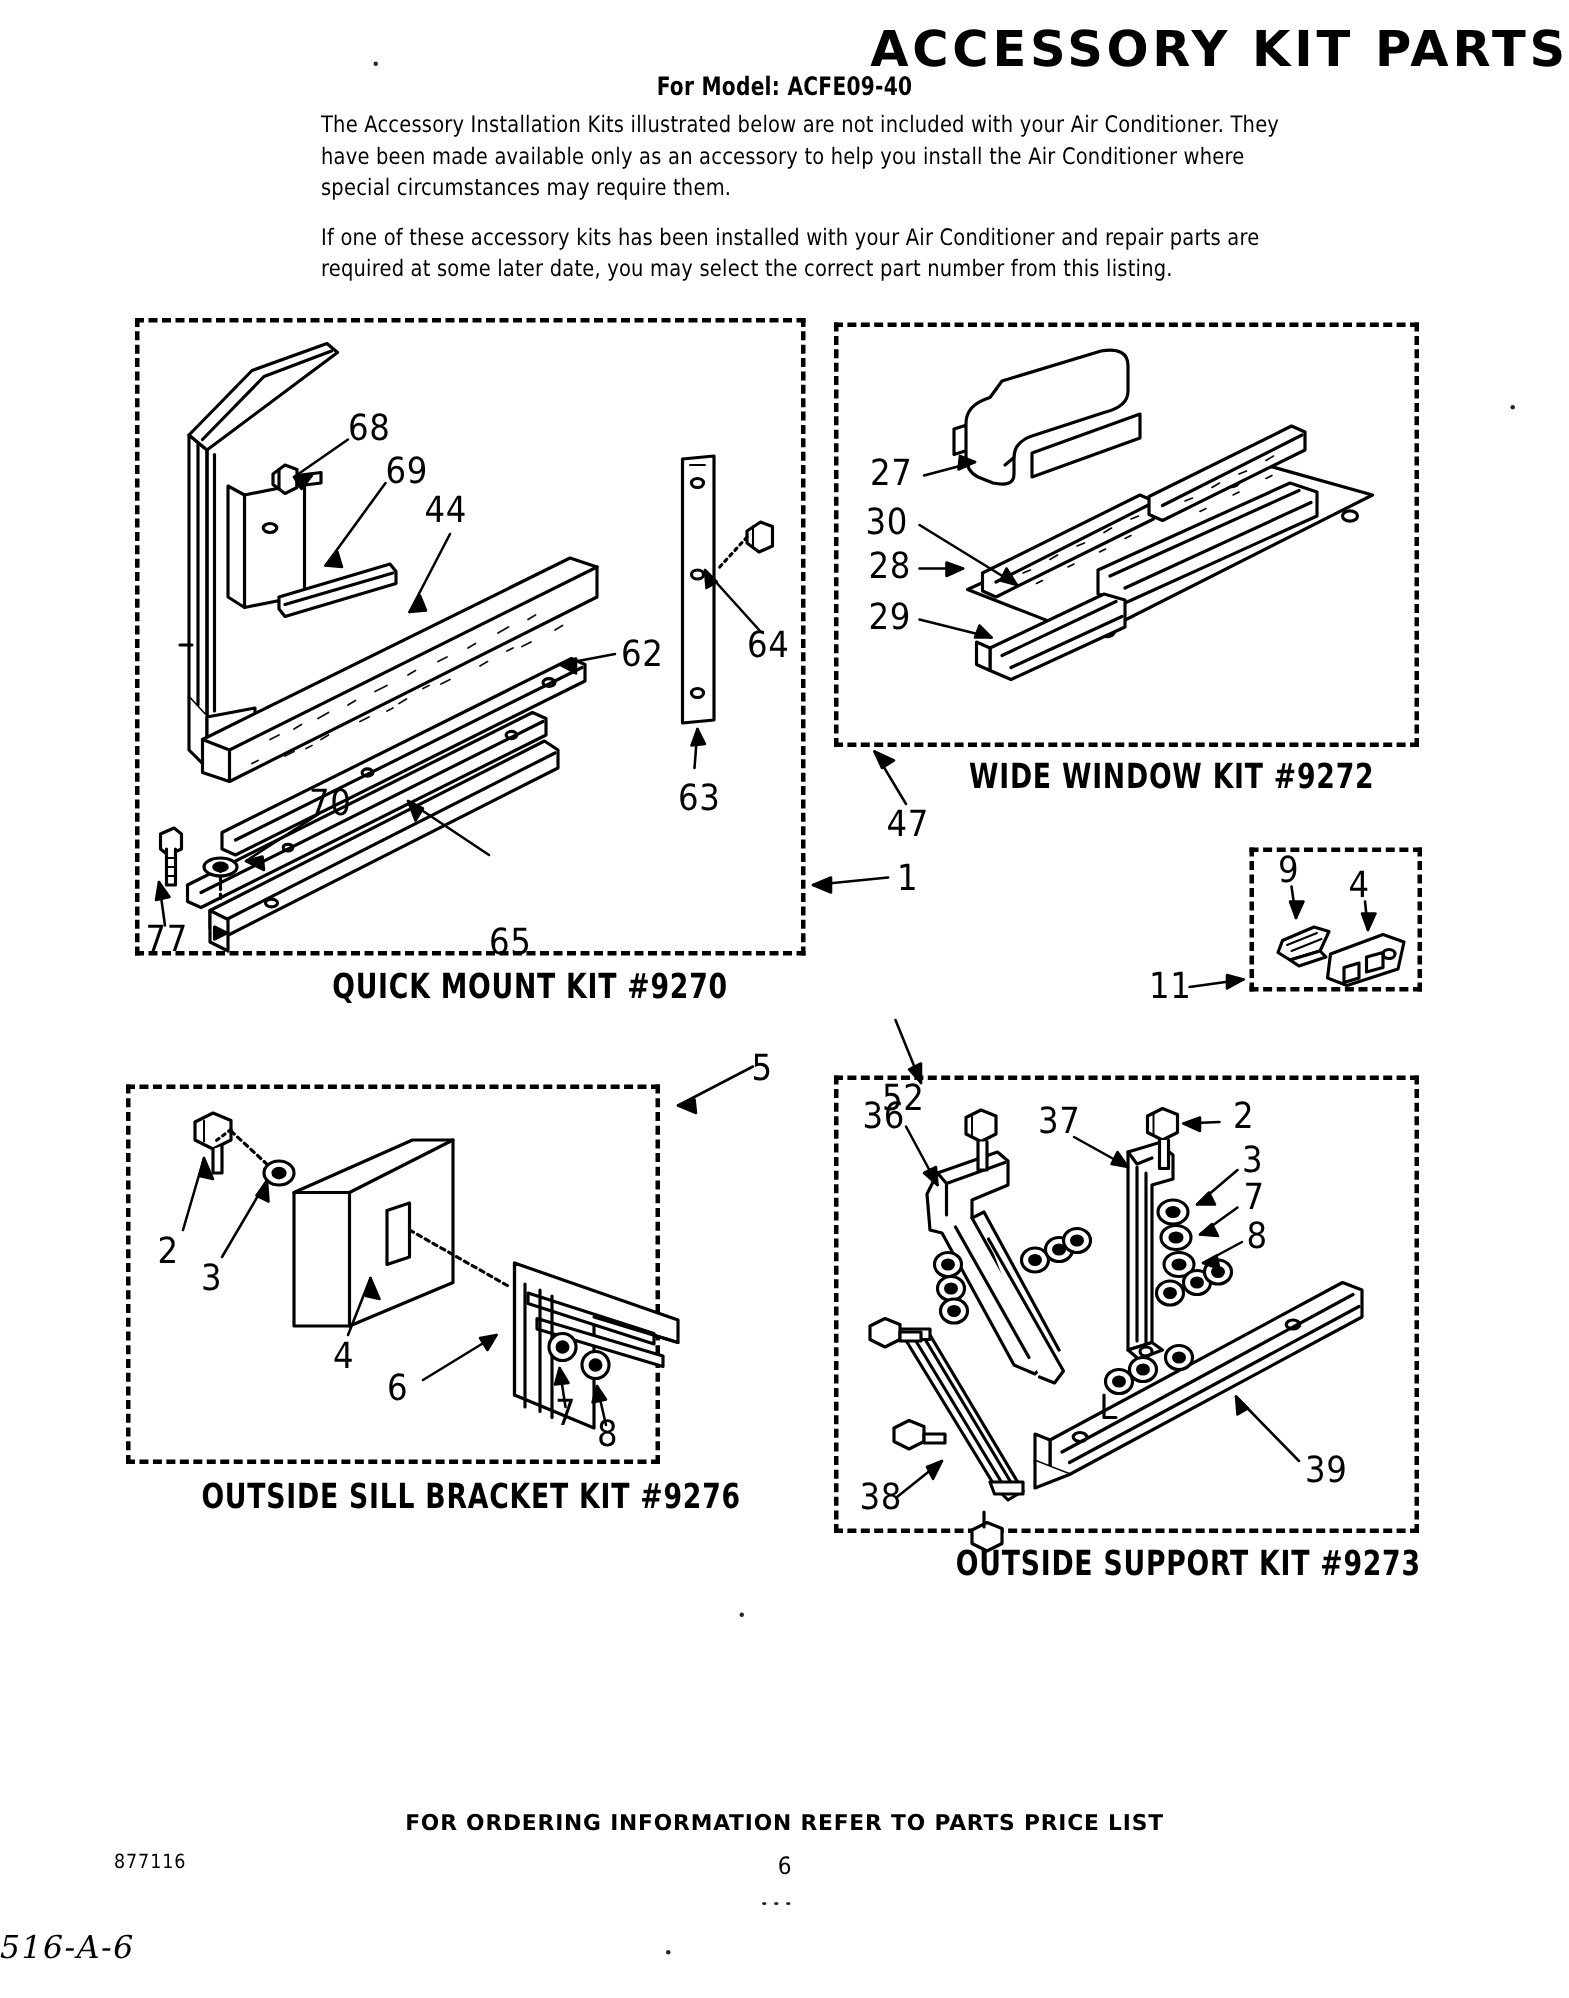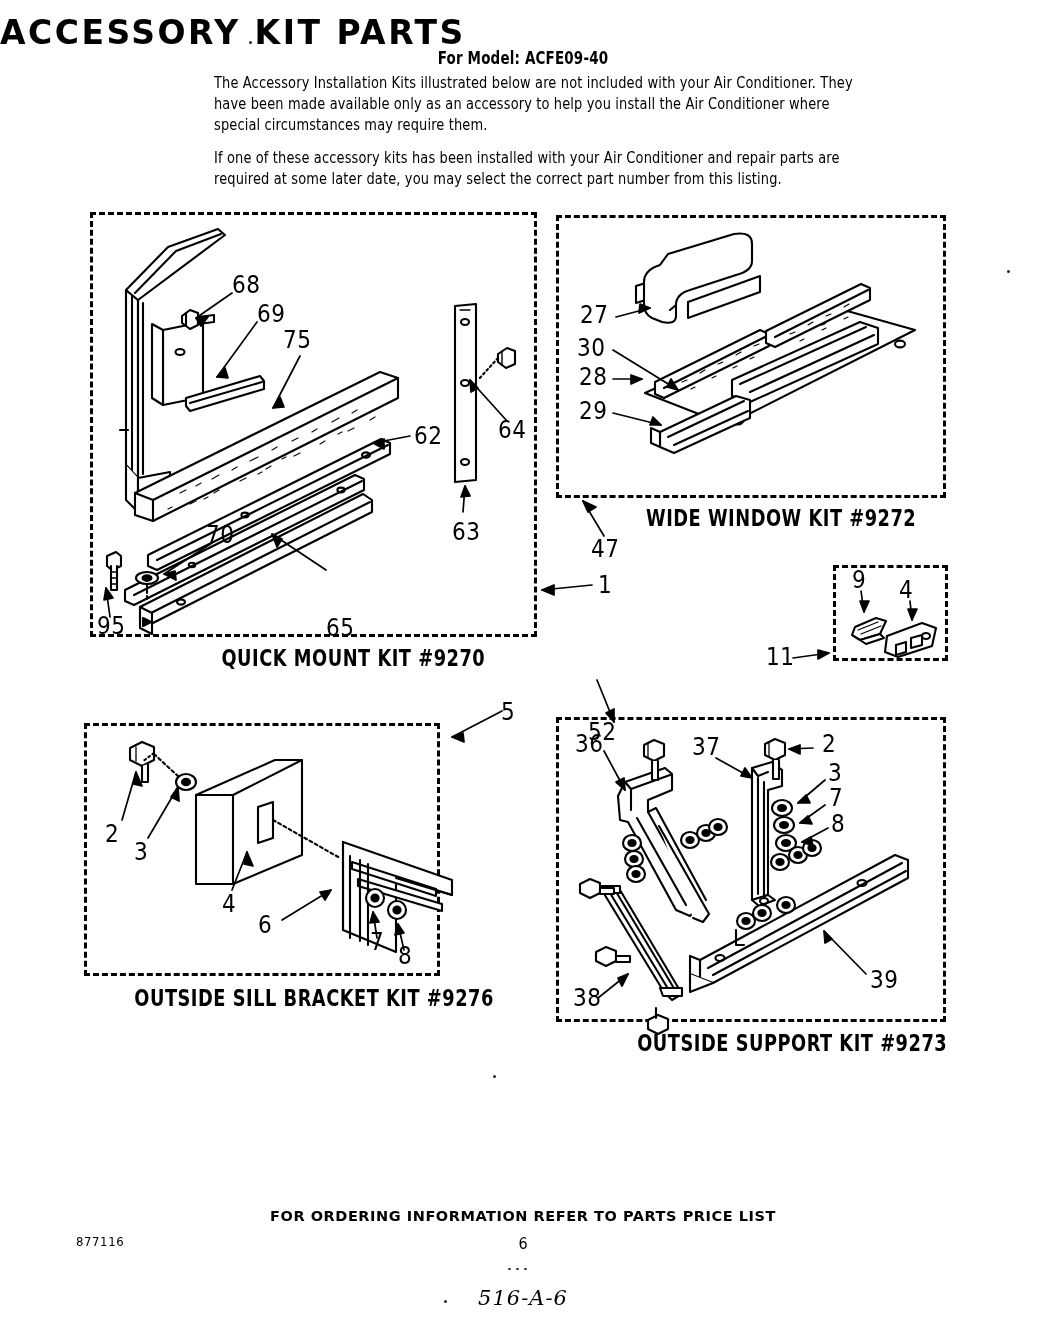--- a/index.html
+++ b/index.html
@@ -14,21 +14,21 @@
     font-family: "Liberation Sans", sans-serif;
     color: #000000;
     overflow: hidden;
   }
 
   
   #page-title {
     position: absolute;
     left: 0; top: 16px;
     width: 1046px;
-    text-align: left;
+    text-align: right;
     font-family: "DejaVu Sans", sans-serif;
     font-size: 33px;
     font-weight: bold;
     letter-spacing: 2.5px;
     line-height: 1;
   }
   #model-line {
     position: absolute;
     left: 0; top: 48px;
     width: 1046px;
@@ -123,21 +123,21 @@
     left: 0; top: 1234px;
     width: 1046px;
     text-align: center;
     font-family: "DejaVu Sans Condensed", "DejaVu Sans", sans-serif;
     font-size: 16px;
   }
   #footer-handwritten {
     position: absolute;
     left: 0; top: 1286px;
     width: 1046px;
-    text-align: center;
+    text-align: left;
     font-family: "DejaVu Serif", serif;
     font-style: italic;
     font-size: 21px;
     letter-spacing: 1px;
   }
   .speck {
     position: absolute;
     background: #000;
     border-radius: 50%;
     opacity: 0.85;
@@ -549,27 +549,27 @@
       <path d="M866,974 L824,931"></path>
       <path d="M824,931 L832,939 L825,943 Z" fill="#000"></path>
       <path d="M597,680 L614,722"></path>
       <path d="M614,722 L606,713 L614,709 Z" fill="#000"></path>
     </g>
   </g>
 </svg>
 
 <div class="callout" style="left:232px; top:273px;">68</div>
 <div class="callout" style="left:257px; top:302px;">69</div>
-<div class="callout" style="left:283px; top:328px;">75</div>
+<div class="callout" style="left:283px; top:328px;">44</div>
 <div class="callout" style="left:414px; top:424px;">62</div>
 <div class="callout" style="left:498px; top:418px;">64</div>
 <div class="callout" style="left:452px; top:520px;">63</div>
 <div class="callout" style="left:206px; top:523px;">70</div>
 <div class="callout" style="left:326px; top:572px;margin-top:44px;">65</div>
-<div class="callout" style="left:97px;  top:614px;">95</div>
+<div class="callout" style="left:97px;  top:614px;">77</div>
 <div class="callout" style="left:598px; top:573px;">1</div>
 
 <div class="callout" style="left:580px; top:303px;">27</div>
 <div class="callout" style="left:577px; top:336px;">30</div>
 <div class="callout" style="left:579px; top:365px;">28</div>
 <div class="callout" style="left:579px; top:399px;">29</div>
 <div class="callout" style="left:591px; top:537px;">47</div>
 
 <div class="callout" style="left:852px; top:568px;">9</div>
 <div class="callout" style="left:899px; top:578px;">4</div>

